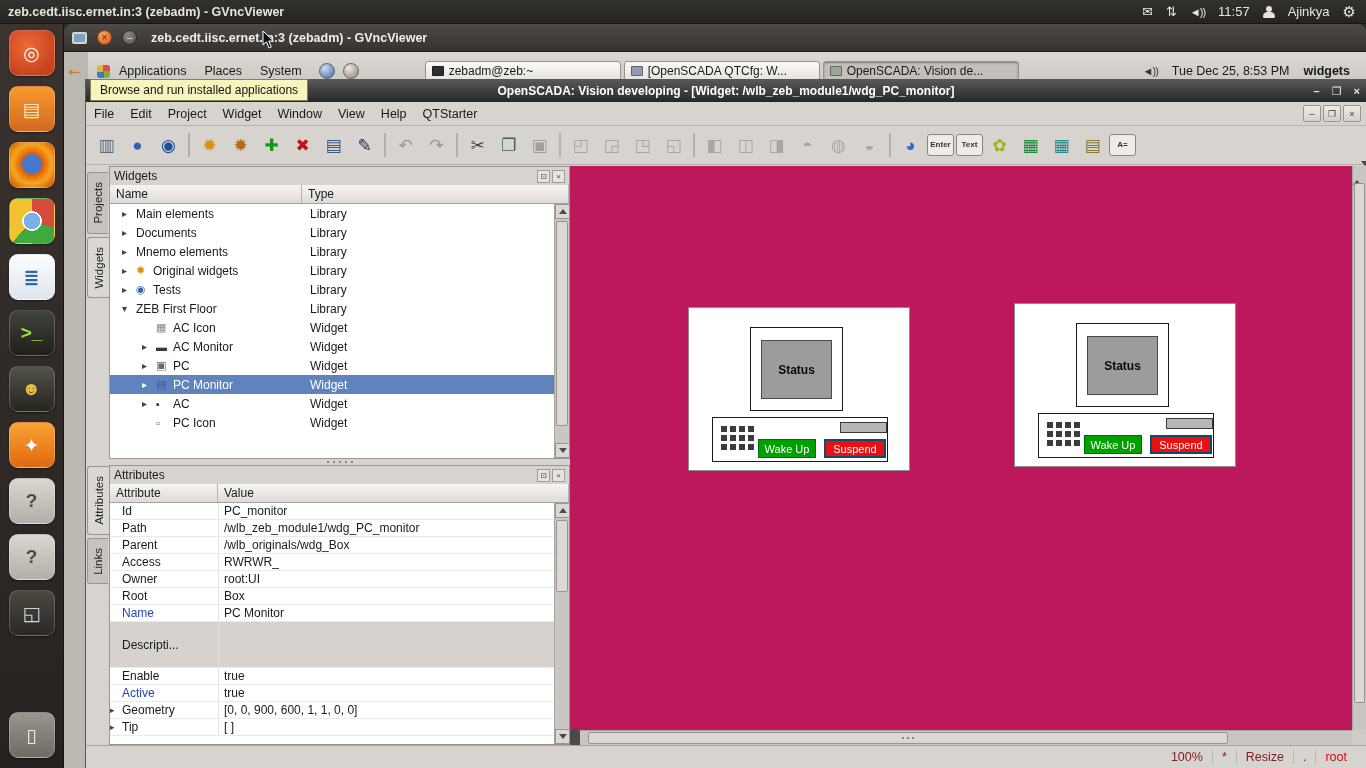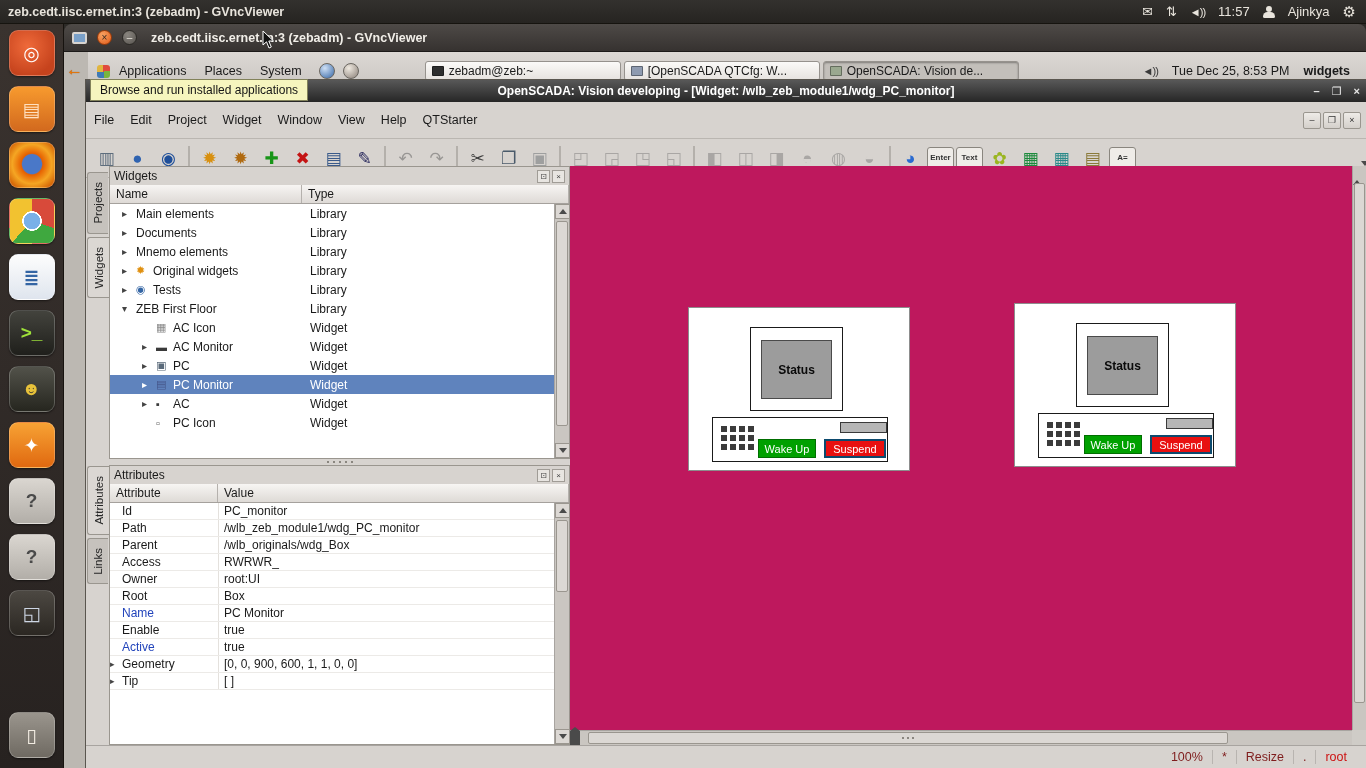--- a/index.html
+++ b/index.html
@@ -69,21 +69,21 @@
     border:1px solid #82825a; padding:3px 9px; font-size:12px; color:#141414; white-space:nowrap; }
 
   
   #app-window { position:absolute; left:21px; top:27px; right:0; bottom:0;
     background:#d7d3cf; border:1px solid #5a564f; border-bottom:none; border-right:none; }
   .app-titlebar { height:22px; background:linear-gradient(#585858,#262626); color:#fff;
     display:flex; align-items:center; justify-content:center; position:relative;
     font-weight:bold; font-size:12px; }
   .app-titlebar .tb-btns { position:absolute; right:6px; top:0; height:22px; display:flex; align-items:center; gap:12px; }
   .tb-glyph { color:#e8e8e8; font-size:11px; }
-  .app-menubar { height:37px; display:flex; align-items:center; border-bottom:1px solid #bab6b1; position:relative; }
+  .app-menubar { height:24px; display:flex; align-items:center; border-bottom:1px solid #bab6b1; position:relative; }
   .menu-item { padding:0 8px; font-size:12.5px; height:25px; display:flex; align-items:center; }
   .mdi-btns { position:absolute; right:5px; display:flex; gap:2px; }
   .mdi-btn { width:18px; height:17px; border:1px solid #9a968f; background:linear-gradient(#eeebe7,#d4d0cb);
     border-radius:2px; font-size:9px; display:flex; align-items:center; justify-content:center; color:#333; }
   .app-toolbar { height:39px; display:flex; align-items:center; gap:2px; padding:0 6px;
     border-bottom:1px solid #b4b0ab; }
   .tool-btn { width:29px; height:29px; border:1px solid transparent; border-radius:3px;
     display:flex; align-items:center; justify-content:center; font-size:17px; line-height:1; }
   .tool-btn.disabled { opacity:.42; filter:grayscale(60%); }
   .tool-btn.small { font-size:8px; font-weight:bold; border:1px solid #8a867f; background:#efece8; width:27px; height:22px; }
@@ -655,20 +655,27 @@
                       </div>
                       <div class="ar-value">Box</div>
                     </div>
                     <div class="attr-row blue">
                       <div class="ar-name">
                         <span class="ar-exp"></span>
                         <span class="ar-label">Name</span>
                       </div>
                       <div class="ar-value">PC Monitor</div>
                     </div>
+                    <div class="attr-row tall">
+                      <div class="ar-name">
+                        <span class="ar-exp"></span>
+                        <span class="ar-label">Descripti...</span>
+                      </div>
+                      <div class="ar-value"></div>
+                    </div>
                     <div class="attr-row">
                       <div class="ar-name">
                         <span class="ar-exp"></span>
                         <span class="ar-label">Enable</span>
                       </div>
                       <div class="ar-value">true</div>
                     </div>
                     <div class="attr-row blue">
                       <div class="ar-name">
                         <span class="ar-exp"></span>

